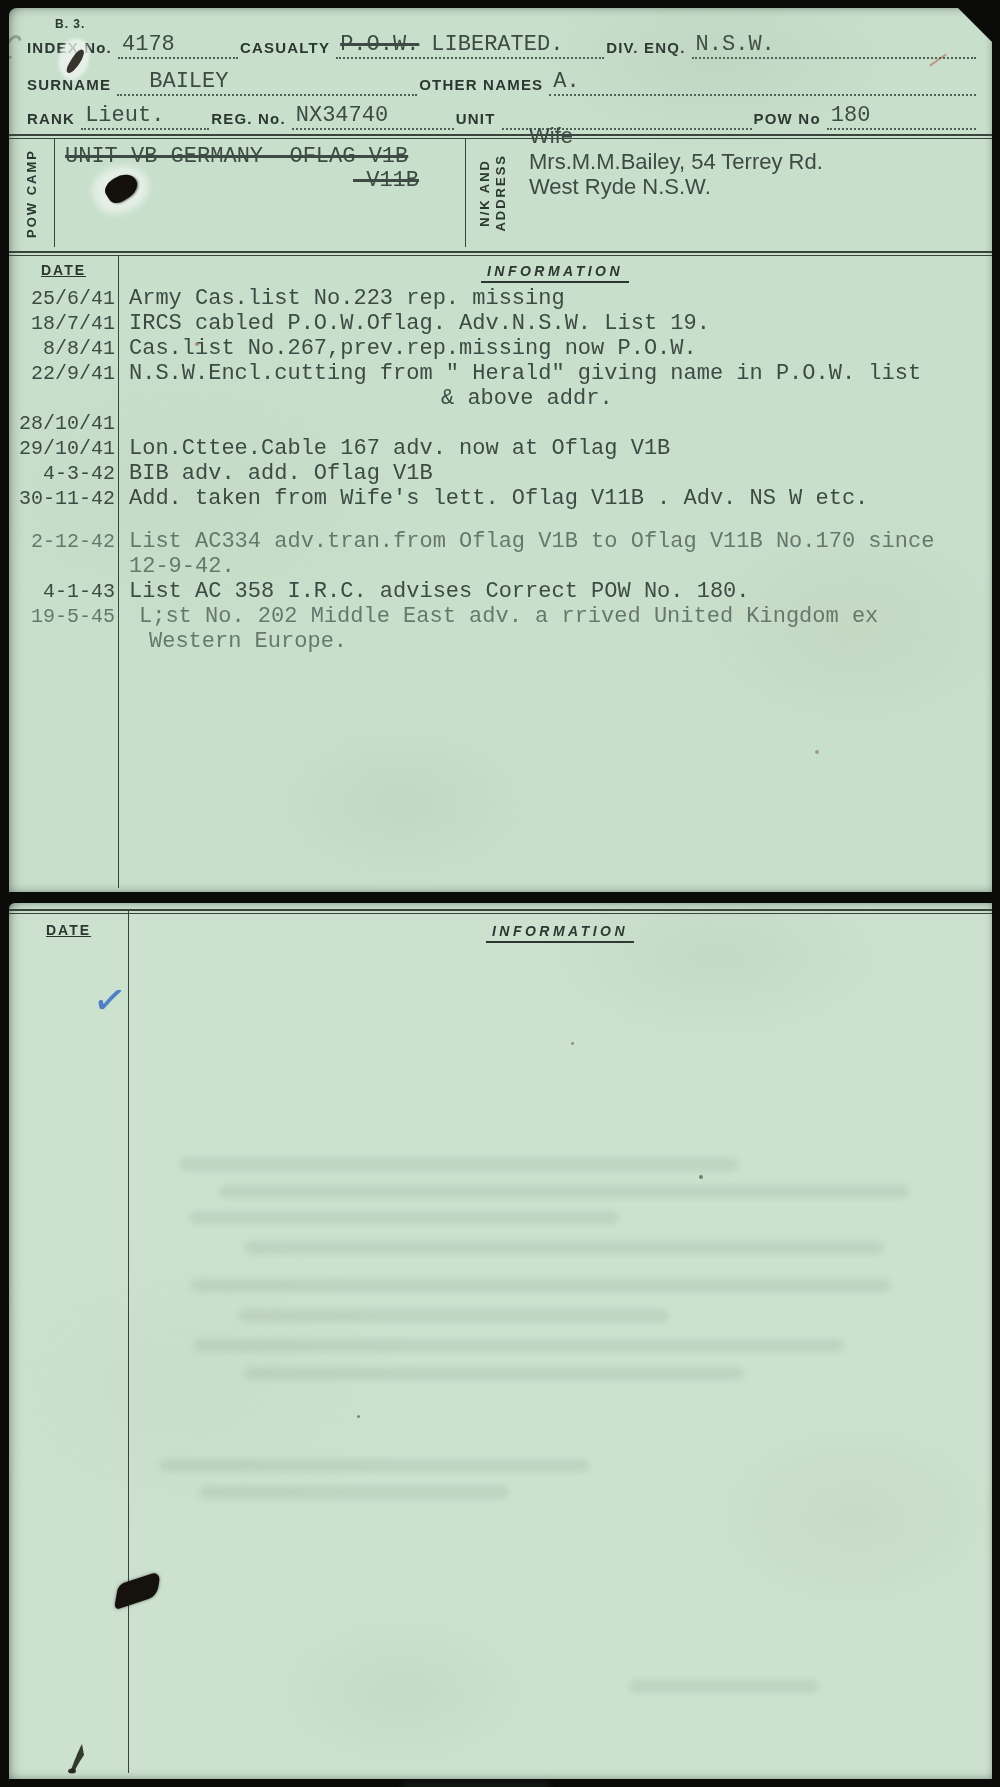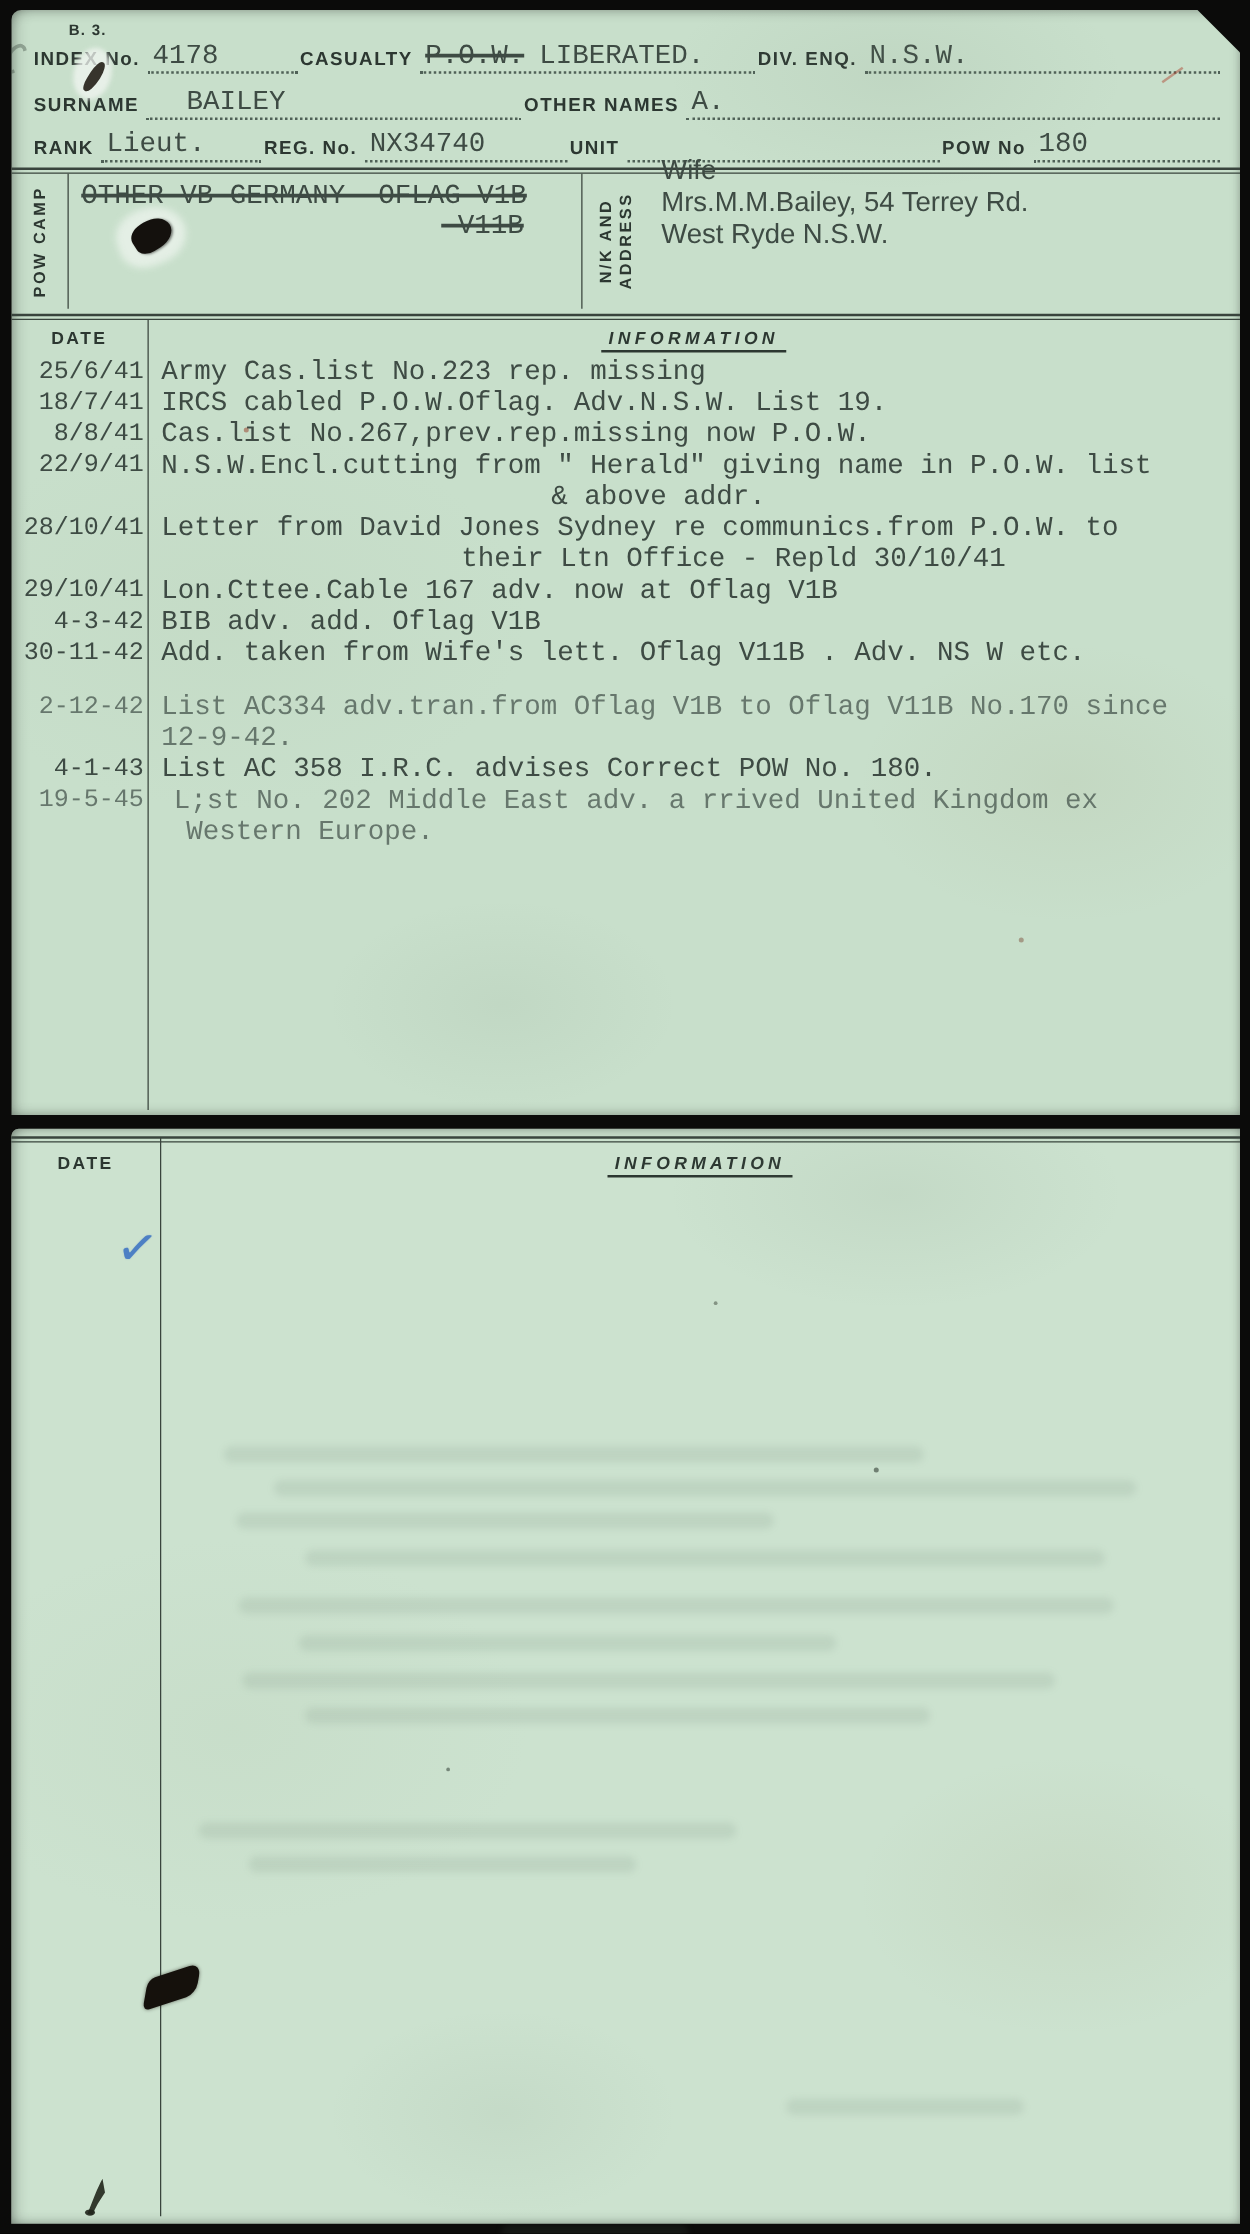--- a/index.html
+++ b/index.html
@@ -44,21 +44,21 @@
          letter-spacing:2px;color:var(--print);font-family:"Liberation Sans",sans-serif;}
   .campcontent{width:410px;padding:6px 6px 0 10px;position:relative;}
   .cline2{text-align:right;padding-right:40px;}
   .nkcontent{flex:1;position:relative;padding:4px 0 0 10px;}
   .wife{position:absolute;top:-16px;left:10px;}
   .nkline{font-family:Liberation Sans, sans-serif;font-size:22px;color:var(--ink);line-height:25px;white-space:pre;}
 
   .logtable{flex:1;position:relative;}
   .vline{position:absolute;left:109px;top:0;bottom:4px;border-left:1.6px solid var(--rule);}
   .theader{display:flex;padding-top:6px;}
-  .thdate{width:109px;text-align:center;font-weight:700;font-size:14px;letter-spacing:2px;color:var(--print);}
+  .thdate{width:109px;text-align:center;font-weight:700;font-size:14px;letter-spacing:2px;color:var(--print);text-decoration:underline;}
   .thinfo{flex:1;text-align:center;font-style:italic;}
   .infohdr{display:inline-block;border-bottom:2px solid var(--print);padding:0 6px 2px;
            font-weight:700;font-size:14px;letter-spacing:3.5px;color:var(--print);}
   .entries{margin-top:3px;}
   .entry{display:flex;}
   .edate{width:109px;text-align:right;padding-right:3px;font-family:"Liberation Mono",monospace;
          font-size:20px;color:var(--ink);line-height:25px;white-space:pre;}
   .einfo{flex:1;padding-left:11px;}
   .eline{font-family:"Liberation Mono",monospace;font-size:22px;color:var(--ink);
          line-height:25px;white-space:pre;}
@@ -149,21 +149,21 @@
     </div>
 
     <div class="dbl"></div>
 
     <div class="campbox">
       <div class="vcol">
         <span class="vtext">POW CAMP</span>
       </div>
       <div class="campcontent">
         <div class="cline1">
-          <span class="val struck">OTHER VB GERMANY--OFLAG V1B</span>
+          <span class="val struck">UNIT VB GERMANY--OFLAG V1B</span>
         </div>
         <div class="cline2">
           <span class="val struck">-V11B</span>
         </div>
       </div>
       <div class="vcol nk">
         <span class="vtext">N/K AND</span>
         <span class="vtext">ADDRESS</span>
       </div>
       <div class="nkcontent">
@@ -204,24 +204,20 @@
           </div>
           <div class="entry">
             <div class="edate">22/9/41</div>
             <div class="einfo">
               <div class="eline">N.S.W.Encl.cutting from " Herald" giving name in P.O.W. list</div>
               <div class="eline" style="padding-left: 312px;">&amp; above addr.</div>
             </div>
           </div>
           <div class="entry">
             <div class="edate">28/10/41</div>
-            <div class="einfo">
-              <div class="eline">Letter from David Jones Sydney re communics.from P.O.W. to</div>
-              <div class="eline" style="padding-left: 240px;">their Ltn Office - Repld 30/10/41</div>
-            </div>
           </div>
           <div class="entry">
             <div class="edate">29/10/41</div>
             <div class="einfo">
               <div class="eline">Lon.Cttee.Cable 167 adv. now at Oflag V1B</div>
             </div>
           </div>
           <div class="entry">
             <div class="edate">4-3-42</div>
             <div class="einfo">

